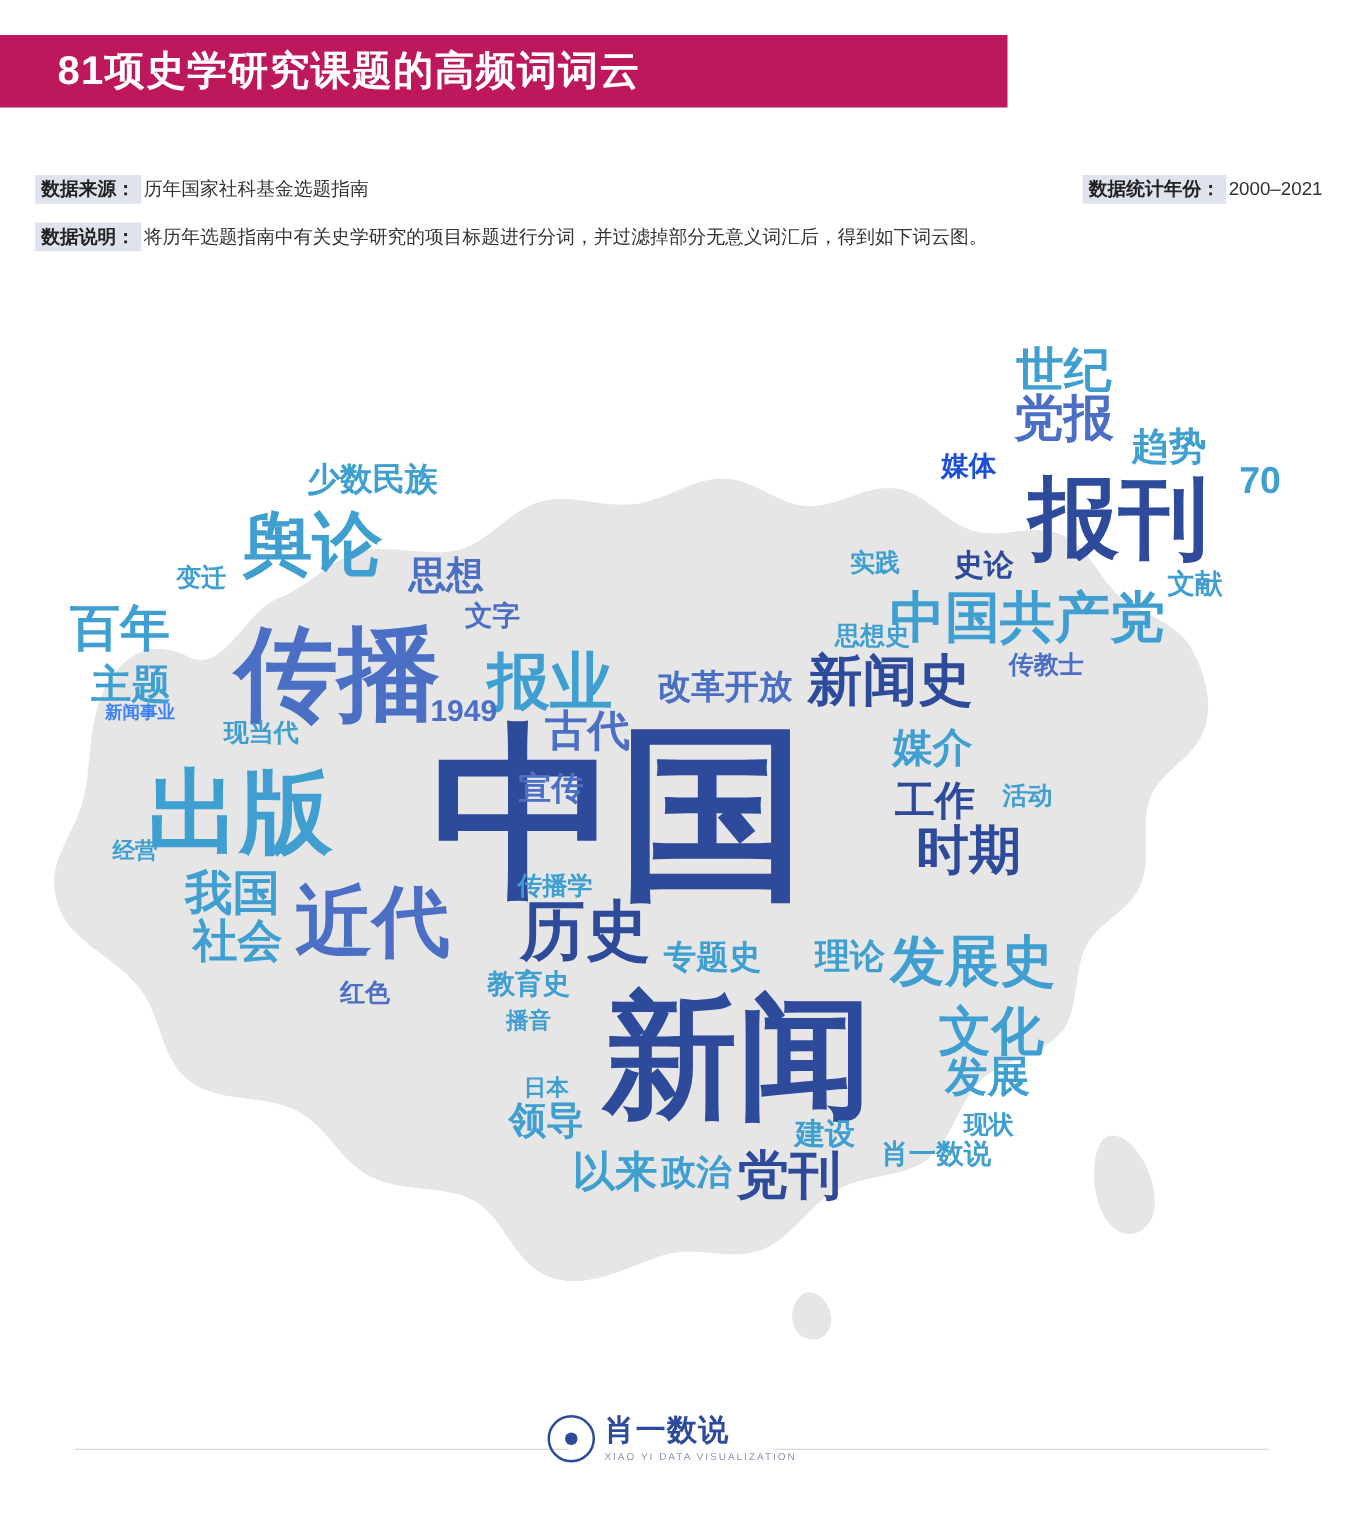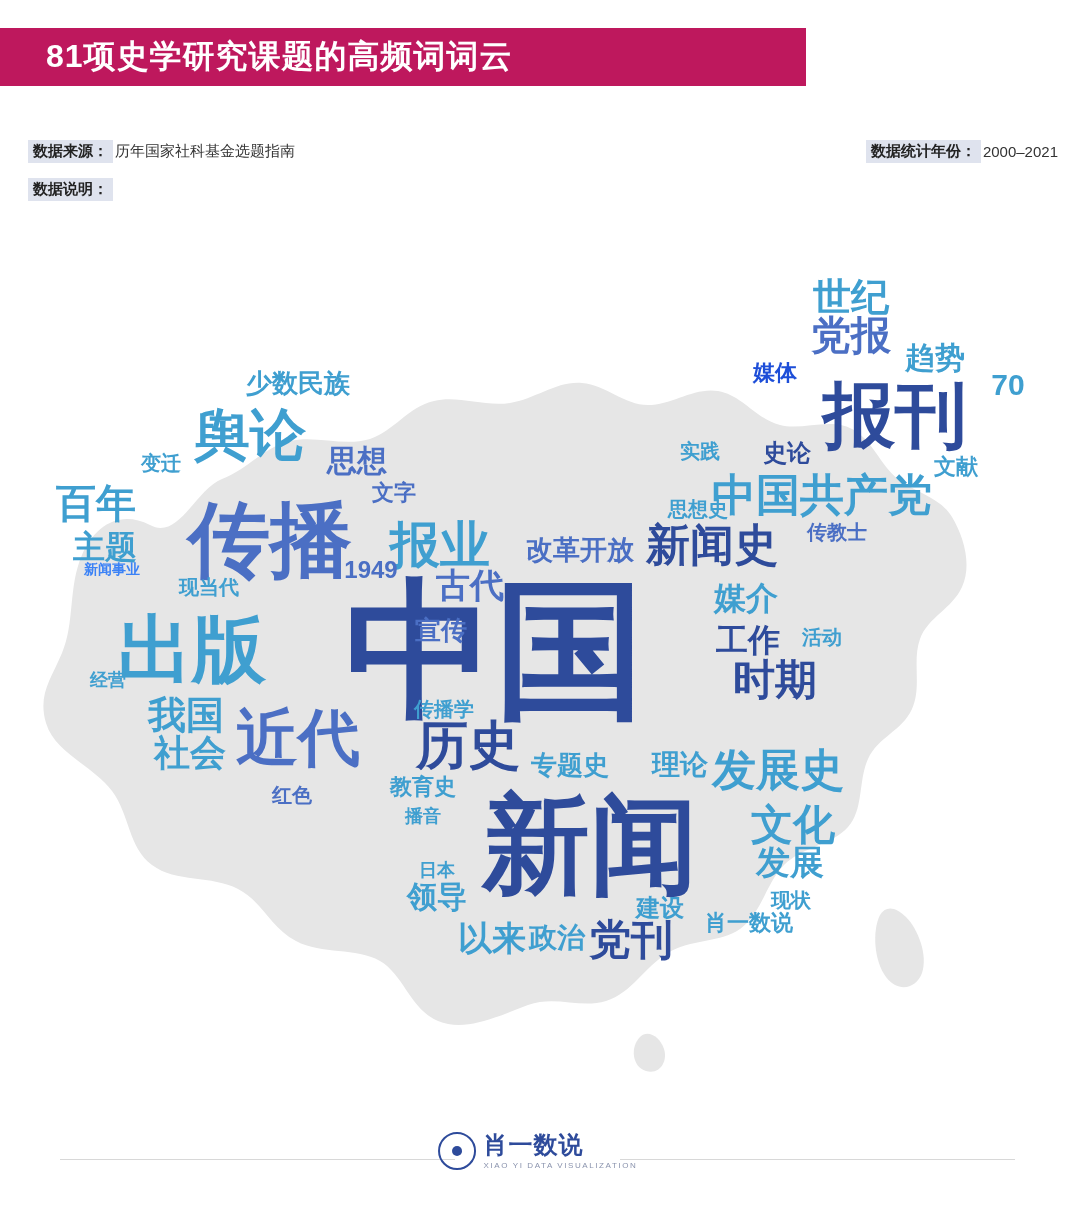--- a/index.html
+++ b/index.html
@@ -152,20 +152,21 @@
   <span class="meta-value">历年国家社科基金选题指南</span>
 </div>
 
 <div class="meta-row" id="meta-years">
   <span class="meta-label">数据统计年份：</span>
   <span class="meta-value">2000–2021</span>
 </div>
 
 <div class="meta-row" id="meta-note">
   <span class="meta-label">数据说明：</span>
+  <span class="meta-value">将历年选题指南中有关史学研究的项目标题进行分词，并过滤掉部分无意义词汇后，得到如下词云图。</span>
 </div>
 
 <div id="cloud-stage">
 
   <svg id="china-map" viewBox="0 0 1080 850" preserveAspectRatio="none">
     <path fill="#e6e6e6" d="
       M 150,300
       C 120,285 95,300 82,330
       C 68,362 75,398 62,428
       C 50,456 38,470 46,498

